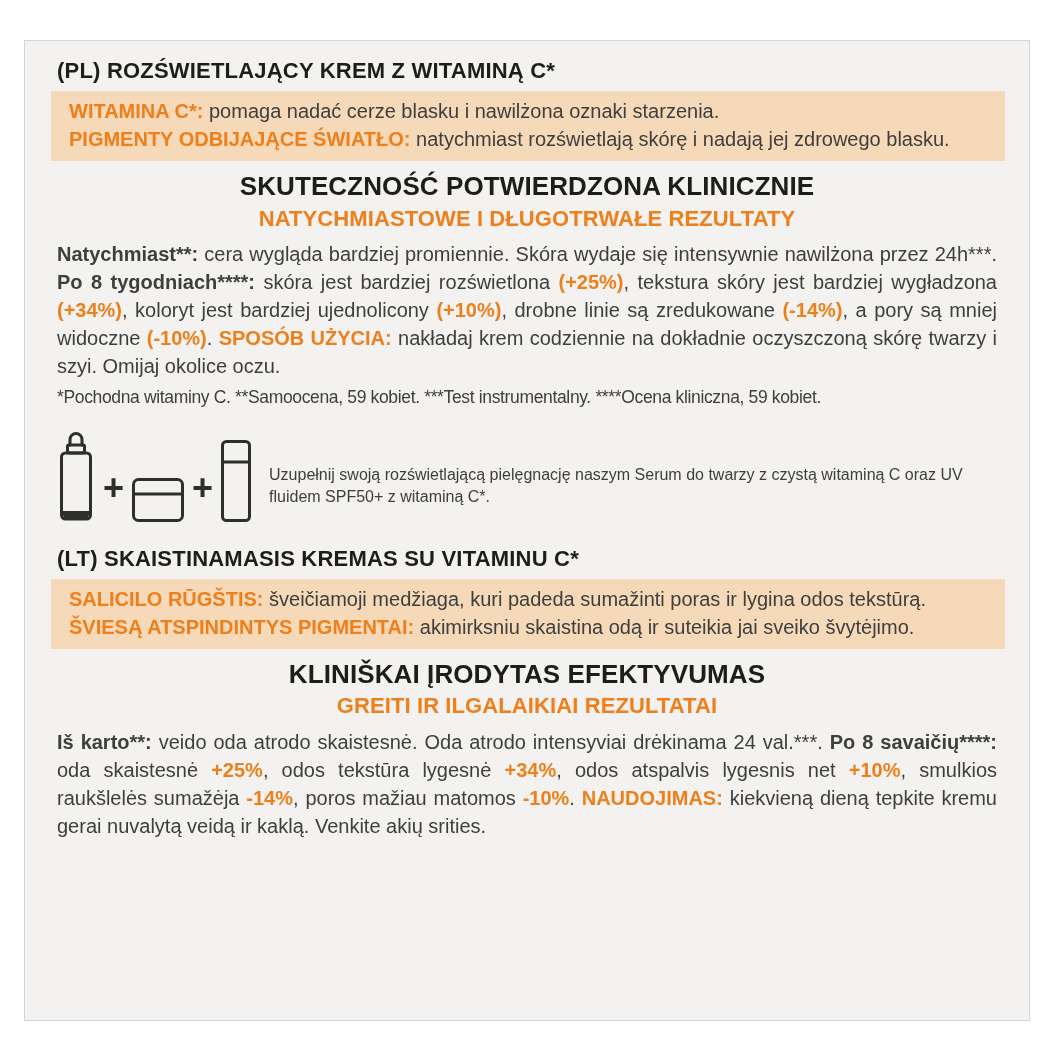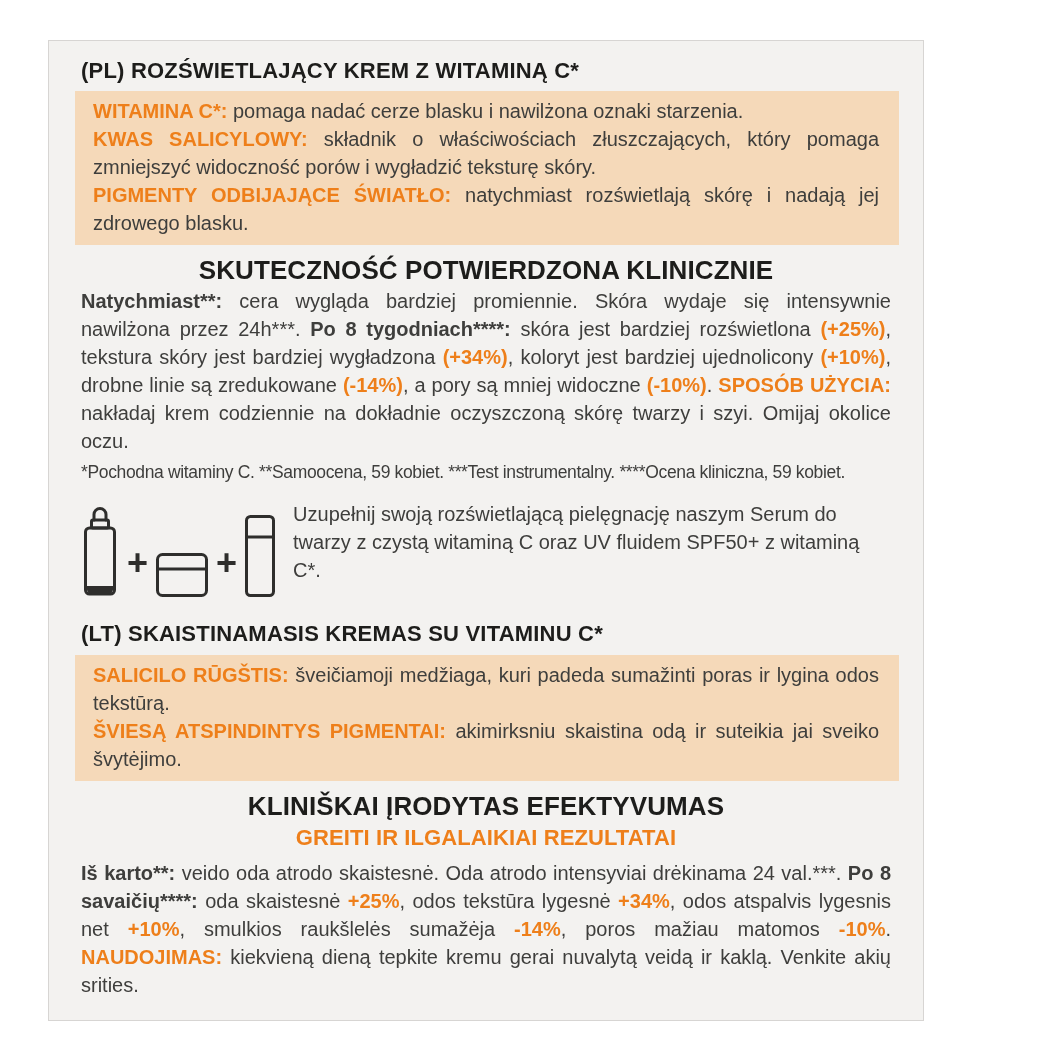--- a/index.html
+++ b/index.html
@@ -9,21 +9,21 @@
     --heading-dark:#1D1D1B;
     --label-bg:#F3F2F0;
     --border:#D7D5D3;
   }
   html,body{margin:0;padding:0;background:#fff;}
   .canvas{
     position:relative;width:1063px;height:1063px;background:#ffffff;overflow:hidden;
     font-family:"Liberation Sans","DejaVu Sans",sans-serif;color:var(--text-dark);
   }
   .frame{
-    position:absolute;left:48px;top:40px;width:876px;height:981px;box-sizing:border-box;
+    position:absolute;left:24px;top:40px;width:1006px;height:981px;box-sizing:border-box;
     background:var(--label-bg);border:1px solid var(--border);padding:17px 30px 10px 30px;
   }
   .lang-heading{
     margin:0 0 7px 2px;font-size:22px;font-weight:700;color:var(--heading-dark);
     letter-spacing:.2px;line-height:1.2;
   }
   .highlight-box{
     background:var(--highlight-bg);margin:0 -6px 10px -4px;padding:6px 20px 8px 18px;
   }
   .ing{
@@ -49,40 +49,40 @@
   .routine{
     display:flex;align-items:flex-end;gap:18px;margin:16px 2px 6px 2px;min-height:96px;
   }
   .icons{display:flex;align-items:flex-end;gap:8px;flex:0 0 auto;}
   .icons svg{display:block;}
   .icon-stroke{fill:none;stroke:#2E2E2C;stroke-width:3;stroke-linejoin:round;stroke-linecap:round;}
   .plus{
     font-size:36px;font-weight:700;color:#2E2E2C;line-height:1;margin:0 0 16px 0;
   }
   .routine-text{
-    flex:1 1 auto;margin:0 0 13px 0;font-size:20px;line-height:1.4;color:var(--text-dark);
+    flex:1 1 auto;margin:0 0 13px 0;font-size:16px;line-height:1.4;color:var(--text-dark);
   }
   .section-lt{margin-top:24px;}
 </style>
 </head>
 <body>
 
 <div class="canvas">
   <div class="frame">
 
     <section>
       <h1 class="lang-heading">(PL) ROZŚWIETLAJĄCY KREM Z WITAMINĄ C*</h1>
 
       <div class="highlight-box">
         <p class="ing"><span class="seg-o">WITAMINA C*:</span><span> pomaga nadać cerze blasku i nawilżona oznaki starzenia.</span></p>
-        <p class="ing"><span class="seg-o">KWAS SALICYLOWY:</span><span> składnik o właściwościach złuszczających, który pomaga zmniejszyć widoczność porów i wygładzić teksturę skóry.</span></p>
         <p class="ing"><span class="seg-o">PIGMENTY ODBIJAJĄCE ŚWIATŁO:</span><span> natychmiast rozświetlają skórę i nadają jej zdrowego blasku.</span></p>
       </div>
 
       <h2 class="claims-title">SKUTECZNOŚĆ POTWIERDZONA KLINICZNIE</h2>
+      <h3 class="claims-sub">NATYCHMIASTOWE I DŁUGOTRWAŁE REZULTATY</h3>
 
       <p class="body-par"><span class="seg-b">Natychmiast**:</span><span> cera wygląda bardziej promiennie. Skóra wydaje się intensywnie nawilżona przez 24h***. </span><span class="seg-b">Po 8 tygodniach****:</span><span> skóra jest bardziej rozświetlona </span><span class="seg-o">(+25%)</span><span>, tekstura skóry jest bardziej wygładzona </span><span class="seg-o">(+34%)</span><span>, koloryt jest bardziej ujednolicony </span><span class="seg-o">(+10%)</span><span>, drobne linie są zredukowane </span><span class="seg-o">(-14%)</span><span>, a pory są mniej widoczne </span><span class="seg-o">(-10%)</span><span>. </span><span class="seg-o">SPOSÓB UŻYCIA:</span><span> nakładaj krem codziennie na dokładnie oczyszczoną skórę twarzy i szyi. Omijaj okolice oczu.</span></p>
       <p class="footnote">*Pochodna witaminy C. **Samoocena, 59 kobiet. ***Test instrumentalny. ****Ocena kliniczna, 59 kobiet.</p>
 
       <div class="routine">
         <div class="icons">
           <span>
             <svg width="38" height="92" viewBox="0 0 38 92">
               <path class="icon-stroke" d="M13 15 V9.5 a6 6 0 0 1 12 0 V15"></path>
               <rect class="icon-stroke" x="10.5" y="15" width="17" height="8" rx="1.5"></rect>

